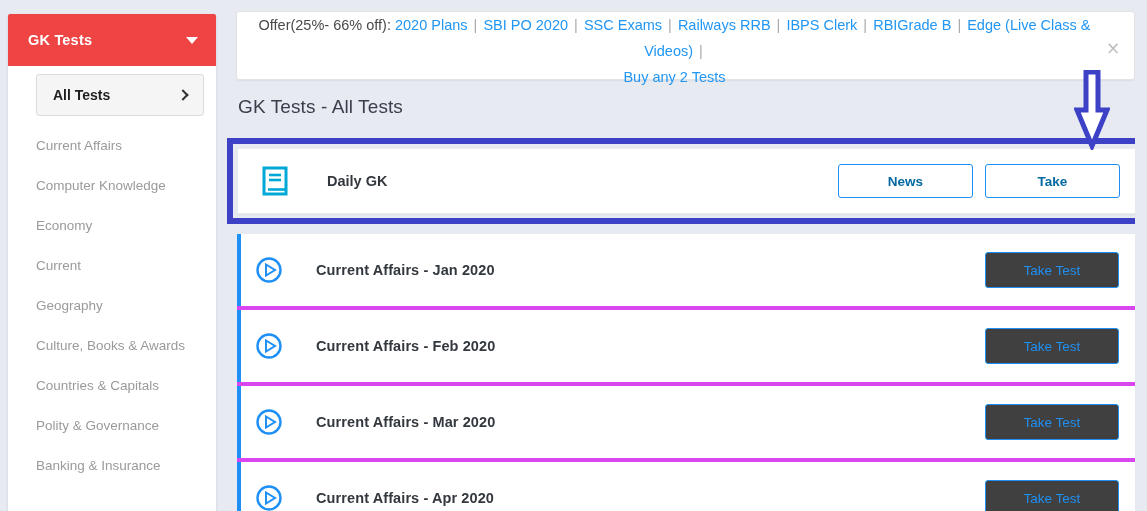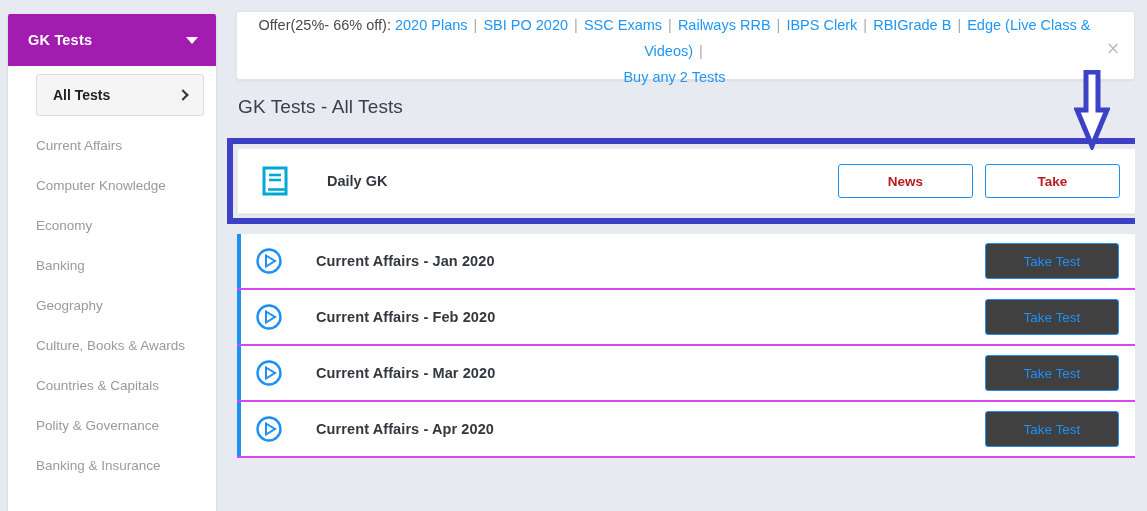--- a/index.html
+++ b/index.html
@@ -21,21 +21,21 @@
     left: 8px; top: 14px;
     width: 208px;
     height: 520px;
     background: #ffffff;
     border-radius: 2px;
     box-shadow: 0 1px 3px rgba(0,0,0,0.13);
     overflow: hidden;
   }
   .sidebar-header {
     height: 52px;
-    background: #a21caf;
+    background: #ef4444;
     display: flex;
     align-items: center;
     justify-content: space-between;
     padding: 0 18px 0 20px;
   }
   .sidebar-header-title {
     color: #ffffff;
     font-size: 14.5px;
     font-weight: bold;
     letter-spacing: 0.2px;
@@ -168,41 +168,41 @@
     margin-left: auto;
     display: flex;
     gap: 12px;
     margin-right: 16px;
   }
   .btn-outline {
     width: 135px; height: 34px;
     border: 1px solid #1e90f5;
     border-radius: 3px;
     background: #ffffff;
-    color: #b91c1c;
+    color: #0369a1;
     font-size: 13.5px;
     font-weight: bold;
     font-family: "Liberation Sans", sans-serif;
     cursor: pointer;
     display: flex;
     align-items: center;
     justify-content: center;
   }
 
   
   .test-list {
     position: absolute;
     left: 1px; top: 234px;
     width: 900px;
   }
   .test-row {
     position: relative;
-    height: 56px;
-    background: #ffffff;
-    border-bottom: 2px solid #d946ef;
+    height: 76px;
+    background: #ffffff;
+    border-bottom: 4px solid #d946ef;
     display: flex;
     align-items: center;
   }
   .row-accent {
     position: absolute;
     left: 0; top: 0;
     width: 4px; height: 100%;
     background: #1e90f5;
   }
   .play-icon { margin-left: 18px; width: 28px; height: 28px; }
@@ -255,21 +255,21 @@
       <div class="sidebar-item">
         <span>Current Affairs</span>
       </div>
       <div class="sidebar-item">
         <span>Computer Knowledge</span>
       </div>
       <div class="sidebar-item">
         <span>Economy</span>
       </div>
       <div class="sidebar-item">
-        <span>Banking</span>
+        <span>Current</span>
       </div>
       <div class="sidebar-item">
         <span>Geography</span>
       </div>
       <div class="sidebar-item">
         <span>Culture, Books &amp; Awards</span>
       </div>
       <div class="sidebar-item">
         <span>Countries &amp; Capitals</span>
       </div>

